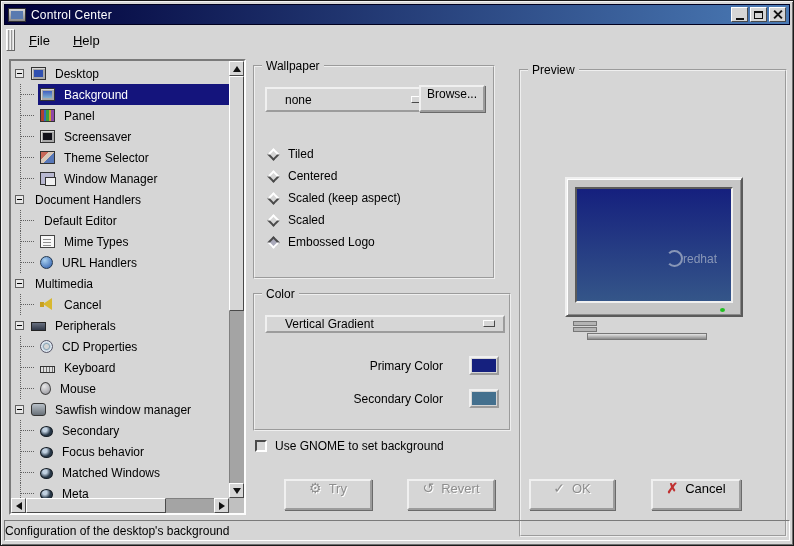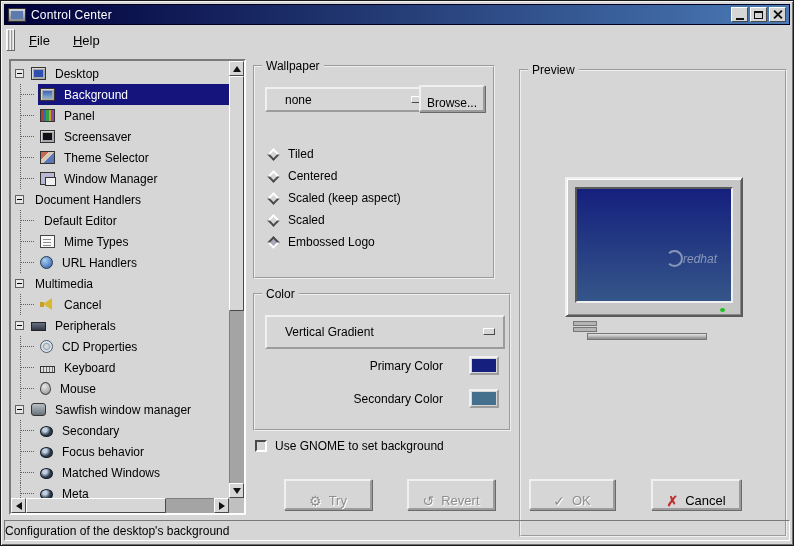--- a/index.html
+++ b/index.html
@@ -92,45 +92,45 @@
   .color-frame{left:252px;top:292px;width:258px;height:138px}
   .preview-frame{left:518px;top:68px;width:268px;height:468px}
   
   .optmenu{position:absolute;background:#d6d6d6;box-sizing:border-box;cursor:default;
            border:2px outset #f0f0f0;display:flex;align-items:center;padding:0 18px;font-size:12px}
   .opt-ind{position:absolute;right:8px;top:50%;margin-top:-4px;width:12px;height:7px;box-sizing:border-box;
            background:#d6d6d6;border:1px solid;border-color:#fff #4a4a4a #4a4a4a #fff}
   .wp-dropdown{left:10px;top:20px;width:168px;height:25px}
   .browse-btn{position:absolute;right:8px;top:18px;width:66px;height:27px}
   .btn3d{background:#d6d6d6;border:2px outset #f0f0f0;box-sizing:border-box;cursor:default;
-         display:flex;align-items:flex-end;justify-content:center;font-size:12px;box-shadow:1px 1px 0 #6a6a6a}
+         display:flex;align-items:flex-start;justify-content:center;font-size:12px;box-shadow:1px 1px 0 #6a6a6a}
   
   .wallpaper-options{position:absolute;left:12px;top:76px;right:8px}
   .radio-row{display:flex;align-items:center;height:22px}
   .radio{width:9px;height:9px;box-sizing:border-box;background:#d6d6d6;margin:0 10px 0 2px;flex:none;
          transform:rotate(45deg);border:2px solid;border-color:#fff #4a4a4a #4a4a4a #fff}
   .radio.on{border-color:#4a4a4a #fff #fff #4a4a4a;background:#aab}
   
-  .color-dropdown{left:10px;top:20px;width:240px;height:34px}
+  .color-dropdown{left:10px;top:20px;width:240px;height:18px}
   .color-row{position:absolute;left:0;right:0;height:21px;display:flex;align-items:center;justify-content:flex-end}
   .row-primary{top:60px}.row-secondary{top:93px}
   .clabel{margin-right:26px}
   .swatch-btn{width:30px;height:19px;margin-right:10px;box-sizing:border-box;background:#d6d6d6;
               border:2px outset #f0f0f0;padding:1px}
   .swatch-fill{width:100%;height:100%}
   .swatch-fill.primary{background:var(--pc)}
   .swatch-fill.secondary{background:var(--sc)}
   
   .monitor{position:absolute;left:44px;top:106px;width:178px;height:140px;box-sizing:border-box;
            background:#c6c6c6;border:2px solid;border-color:#f0f0f0 #5a5a5a #5a5a5a #f0f0f0;
            box-shadow:inset 1px 1px 0 #fff, inset -1px -1px 0 #8a8a8a}
   .screen{position:absolute;left:8px;top:8px;right:8px;bottom:12px;box-sizing:border-box;
           border:2px solid;border-color:#5a5a5a #f0f0f0 #f0f0f0 #5a5a5a;
           background:linear-gradient(var(--pc),var(--sc) 150%)}
-  .rh-logo{position:absolute;right:14px;bottom:34px;color:#9aa6c0;font-size:12px;font-style:italic;
+  .rh-logo{position:absolute;right:14px;bottom:34px;color:#9aa6c0;font-size:12px;
            display:flex;align-items:center;gap:0;opacity:.85}
   .rh-swirl{width:13px;height:13px;border:2px solid #9aa6c0;border-left-color:transparent;border-radius:50%;display:inline-block}
   .led{position:absolute;right:16px;bottom:3px;width:5px;height:4px;background:var(--led);border-radius:50%}
   .base-bar{position:absolute;width:22px;height:3px;background:#b4b4b4;border:1px solid #777}
   .b1{left:52px;top:250px}.b2{left:52px;top:256px}
   .kbd{position:absolute;left:66px;top:262px;width:118px;height:5px;border:1px solid #777;
        background:linear-gradient(#e4e4e4,#8a8a8a)}
   
   .gnome-row{position:absolute;left:254px;top:438px;display:flex;align-items:center}
   .checkbox{width:12px;height:12px;box-sizing:border-box;background:#d6d6d6;

